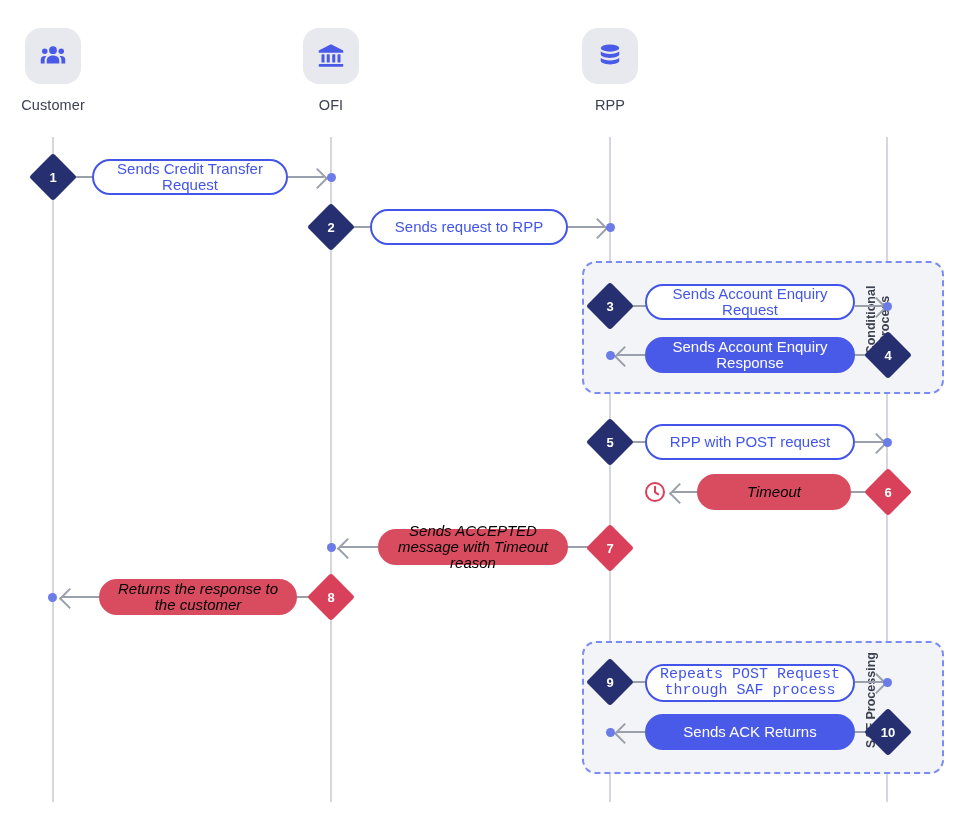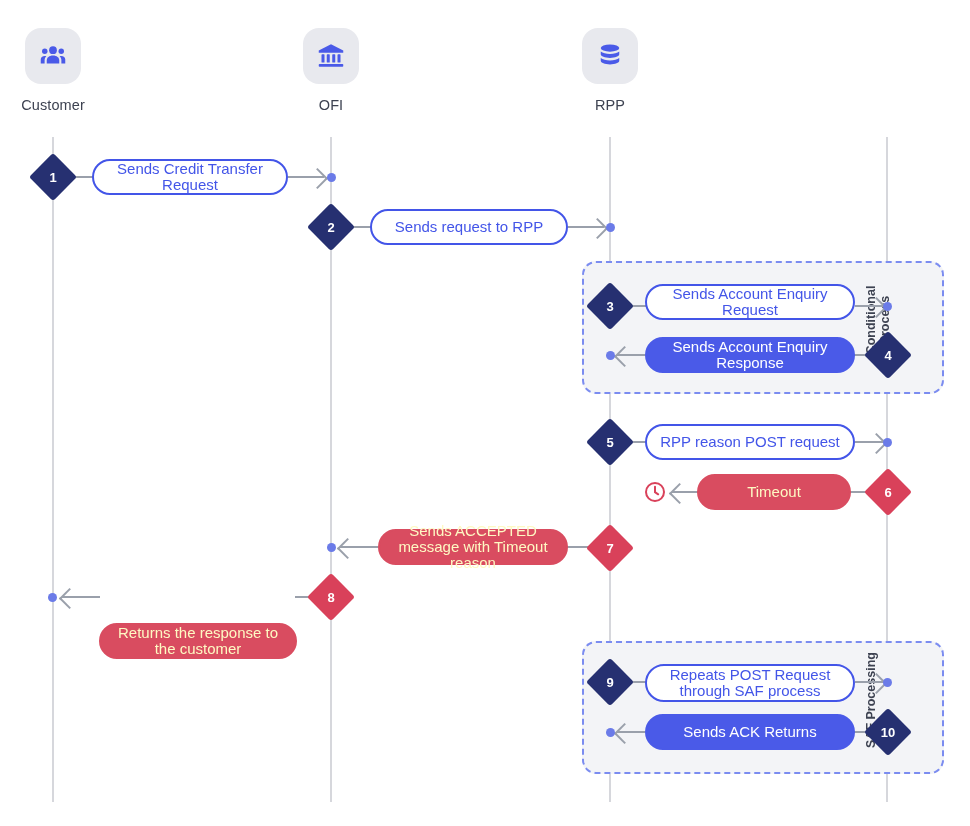--- a/index.html
+++ b/index.html
@@ -92,22 +92,23 @@
     border: 2px solid #4355e8;
     color: #4355e8;
   }
   .pill.solid-blue {
     background: #4a5ae8;
     color: #ffffff;
     border: 2px solid #4a5ae8;
   }
   .pill.solid-red {
     background: #d94c60;
-    color: #fef9c3;
+    color: #000000;
     border: 2px solid #d94c60;
+    font-style: italic;
   }
 
   .diamond {
     position: absolute;
     width: 34px;
     height: 34px;
     z-index: 4;
   }
   .diamond .shape {
     position: absolute;
@@ -270,21 +271,21 @@
       <div class="num">4</div>
     </div>
   </div>
 
   <div class="row">
     <div class="diamond" style="left:593px; top:425px;">
       <div class="shape"></div>
       <div class="num">5</div>
     </div>
     <div class="connector" style="left:625px; top:441px; width:22px;"></div>
-    <div class="pill outline" style="left:645px; top:424px; width:210px; height:36px;">RPP reason POST request</div>
+    <div class="pill outline" style="left:645px; top:424px; width:210px; height:36px;">RPP with POST request</div>
     <div class="arrow-line" style="left:855px; top:441px; width:28px;"></div>
     <div class="arrow-head right" style="left:869px; top:436px;"></div>
     <div class="endpoint-dot" style="left:883px; top:438px;"></div>
   </div>
 
   <div class="row">
     <div class="clock-icon" style="left:643px; top:480px;">
       <svg width="24" height="24" viewBox="0 0 24 24" fill="none" stroke="#d9415a" stroke-width="2">
         <circle cx="12" cy="12" r="9"></circle>
         <path d="M12 6.8v5.4l3.2 2.1" stroke-linecap="round"></path>
@@ -309,35 +310,35 @@
     <div class="diamond red" style="left:593px; top:531px;">
       <div class="shape"></div>
       <div class="num">7</div>
     </div>
   </div>
 
   <div class="row">
     <div class="endpoint-dot" style="left:48px; top:593px;"></div>
     <div class="arrow-line" style="left:62px; top:596px; width:38px;"></div>
     <div class="arrow-head left" style="left:62px; top:591px;"></div>
-    <div class="pill solid-red" style="left:99px; top:579px; width:198px; height:36px;margin-top:44px;">Returns the response to the customer</div>
+    <div class="pill solid-red" style="left:99px; top:579px; width:198px; height:36px;">Returns the response to the customer</div>
     <div class="connector" style="left:295px; top:596px; width:24px;"></div>
     <div class="diamond red" style="left:314px; top:580px;">
       <div class="shape"></div>
       <div class="num">8</div>
     </div>
   </div>
 
   <div class="row">
     <div class="diamond" style="left:593px; top:665px;">
       <div class="shape"></div>
       <div class="num">9</div>
     </div>
     <div class="connector" style="left:625px; top:681px; width:22px;"></div>
-    <div class="pill outline" style="left:645px; top:664px; width:210px; height:38px;">Repeats POST Request through SAF process</div>
+    <div class="pill outline" style="left:645px; top:664px; width:210px; height:38px;font-family:Liberation Mono, monospace;">Repeats POST Request through SAF process</div>
     <div class="arrow-line" style="left:855px; top:681px; width:28px;"></div>
     <div class="arrow-head right" style="left:869px; top:676px;"></div>
     <div class="endpoint-dot" style="left:883px; top:678px;"></div>
   </div>
 
   <div class="row">
     <div class="endpoint-dot" style="left:606px; top:728px;"></div>
     <div class="arrow-line" style="left:617px; top:731px; width:28px;"></div>
     <div class="arrow-head left" style="left:617px; top:726px;"></div>
     <div class="pill solid-blue" style="left:645px; top:714px; width:210px; height:36px;">Sends ACK Returns</div>

